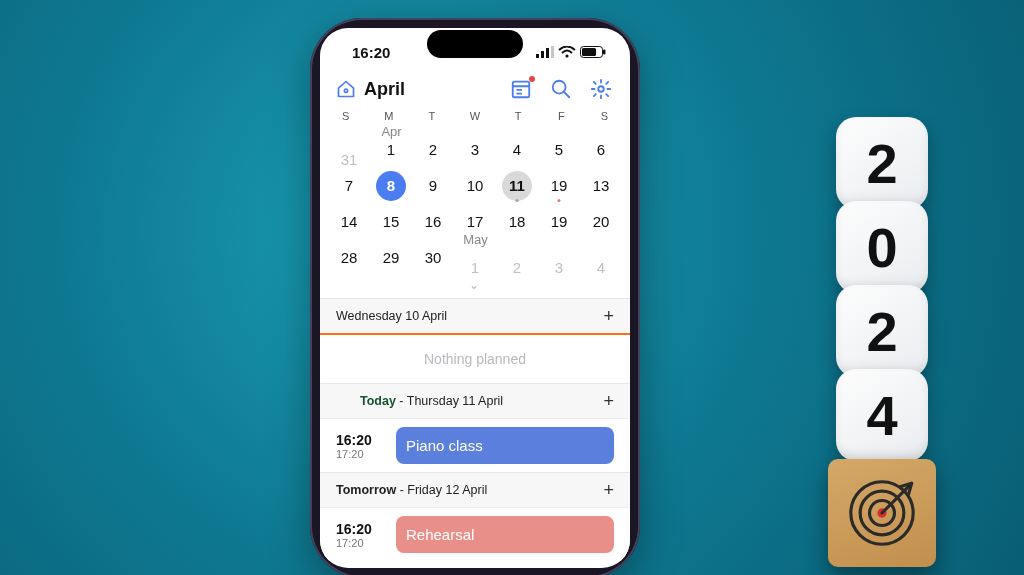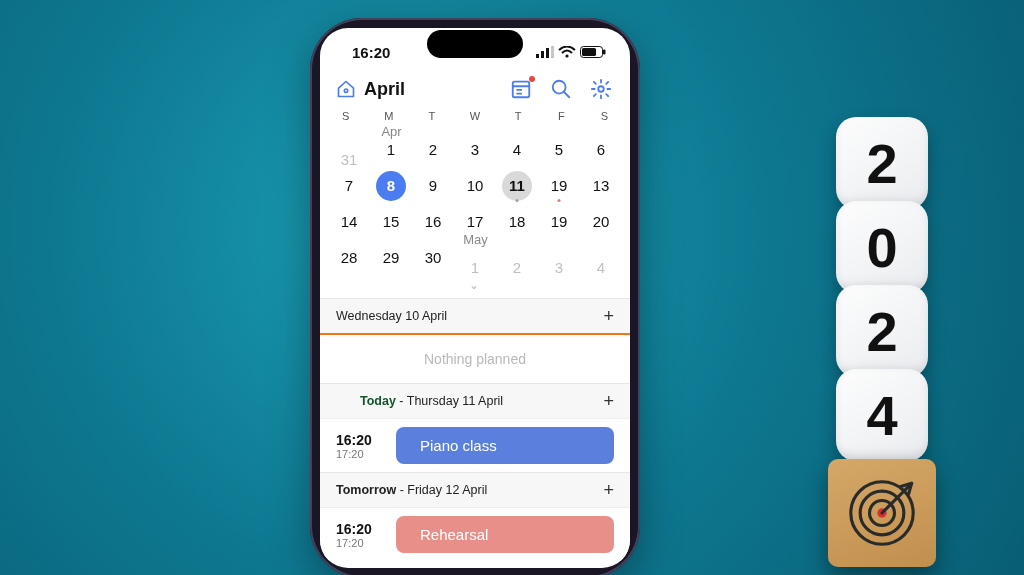--- a/index.html
+++ b/index.html
@@ -98,21 +98,21 @@
   .event-row {
     display:flex; align-items:stretch; gap:12px;
     padding: 8px 16px;
     border-top:1px solid #eee;
     background:#fff;
   }
   .event-time { width:48px; display:flex; flex-direction:column; justify-content:center; color:#111; }
   .event-time .t1 { font-size:14px; font-weight:600; }
   .event-time .t2 { font-size:11px; color:#777; }
   .event-pill {
-    flex:1; border-radius:8px; padding:10px 24px;
+    flex:1; border-radius:8px; padding:10px 10px;
     color:#fff; font-size:15px; display:flex; align-items:center;
   }
   
   .dice-stack {
     position:absolute;
     right:88px; bottom:8px;
     display:flex; flex-direction:column; align-items:center;
   }
   .dice {
     width:92px; height:92px;

